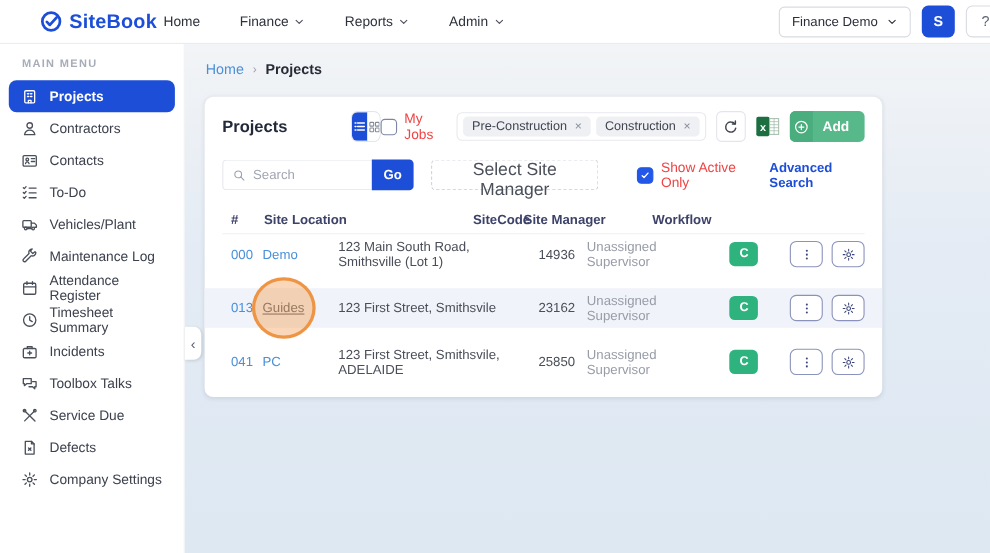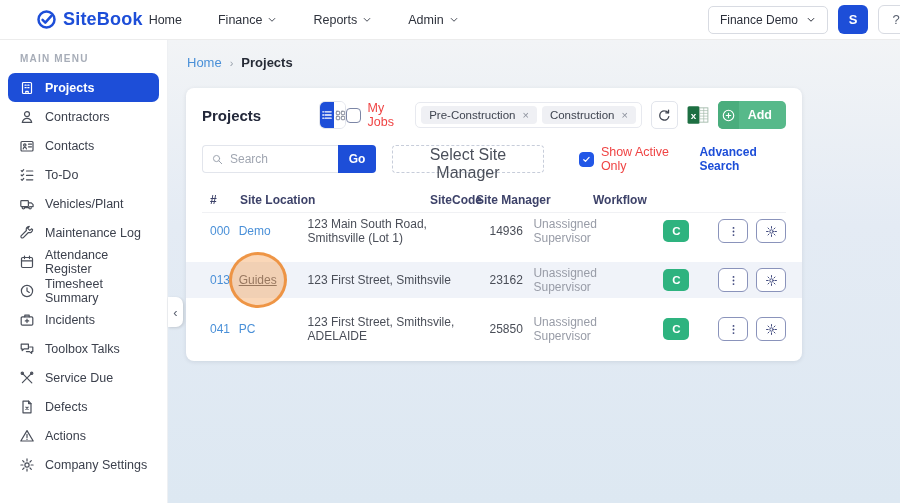--- a/index.html
+++ b/index.html
@@ -283,29 +283,20 @@
           <svg viewBox="0 0 16 16" width="16" height="16" fill="none" stroke="currentColor" stroke-width="1.2" stroke-linecap="round" stroke-linejoin="round">
             <path d="M4 2.2h5.6L12 4.6v9.2H4z"></path>
             <path d="M9.6 2.2v2.4H12M6.9 8.2l2.2 2.2M9.1 8.2l-2.2 2.2"></path>
           </svg>
         </span>
         <span>Defects</span>
       </div>
       <div class="side-item">
         <span class="s-ic">
           <svg viewBox="0 0 16 16" width="16" height="16" fill="none" stroke="currentColor" stroke-width="1.2" stroke-linecap="round" stroke-linejoin="round">
-            <path d="M8 2.6L14.2 13H1.8z"></path>
-            <path d="M8 6.4v3M8 11.2v.2"></path>
-          </svg>
-        </span>
-        <span>Actions</span>
-      </div>
-      <div class="side-item">
-        <span class="s-ic">
-          <svg viewBox="0 0 16 16" width="16" height="16" fill="none" stroke="currentColor" stroke-width="1.2" stroke-linecap="round" stroke-linejoin="round">
             <circle cx="8" cy="8" r="2.1"></circle>
             <path d="M8 1.9v2M8 12.1v2M1.9 8h2M12.1 8h2M3.7 3.7L5 5M11 11l1.3 1.3M12.3 3.7L11 5M5 11l-1.3 1.3"></path>
           </svg>
         </span>
         <span>Company Settings</span>
       </div>
     </div>
 </aside>
 <div class="collapse-tab">
   <span>‹</span>

